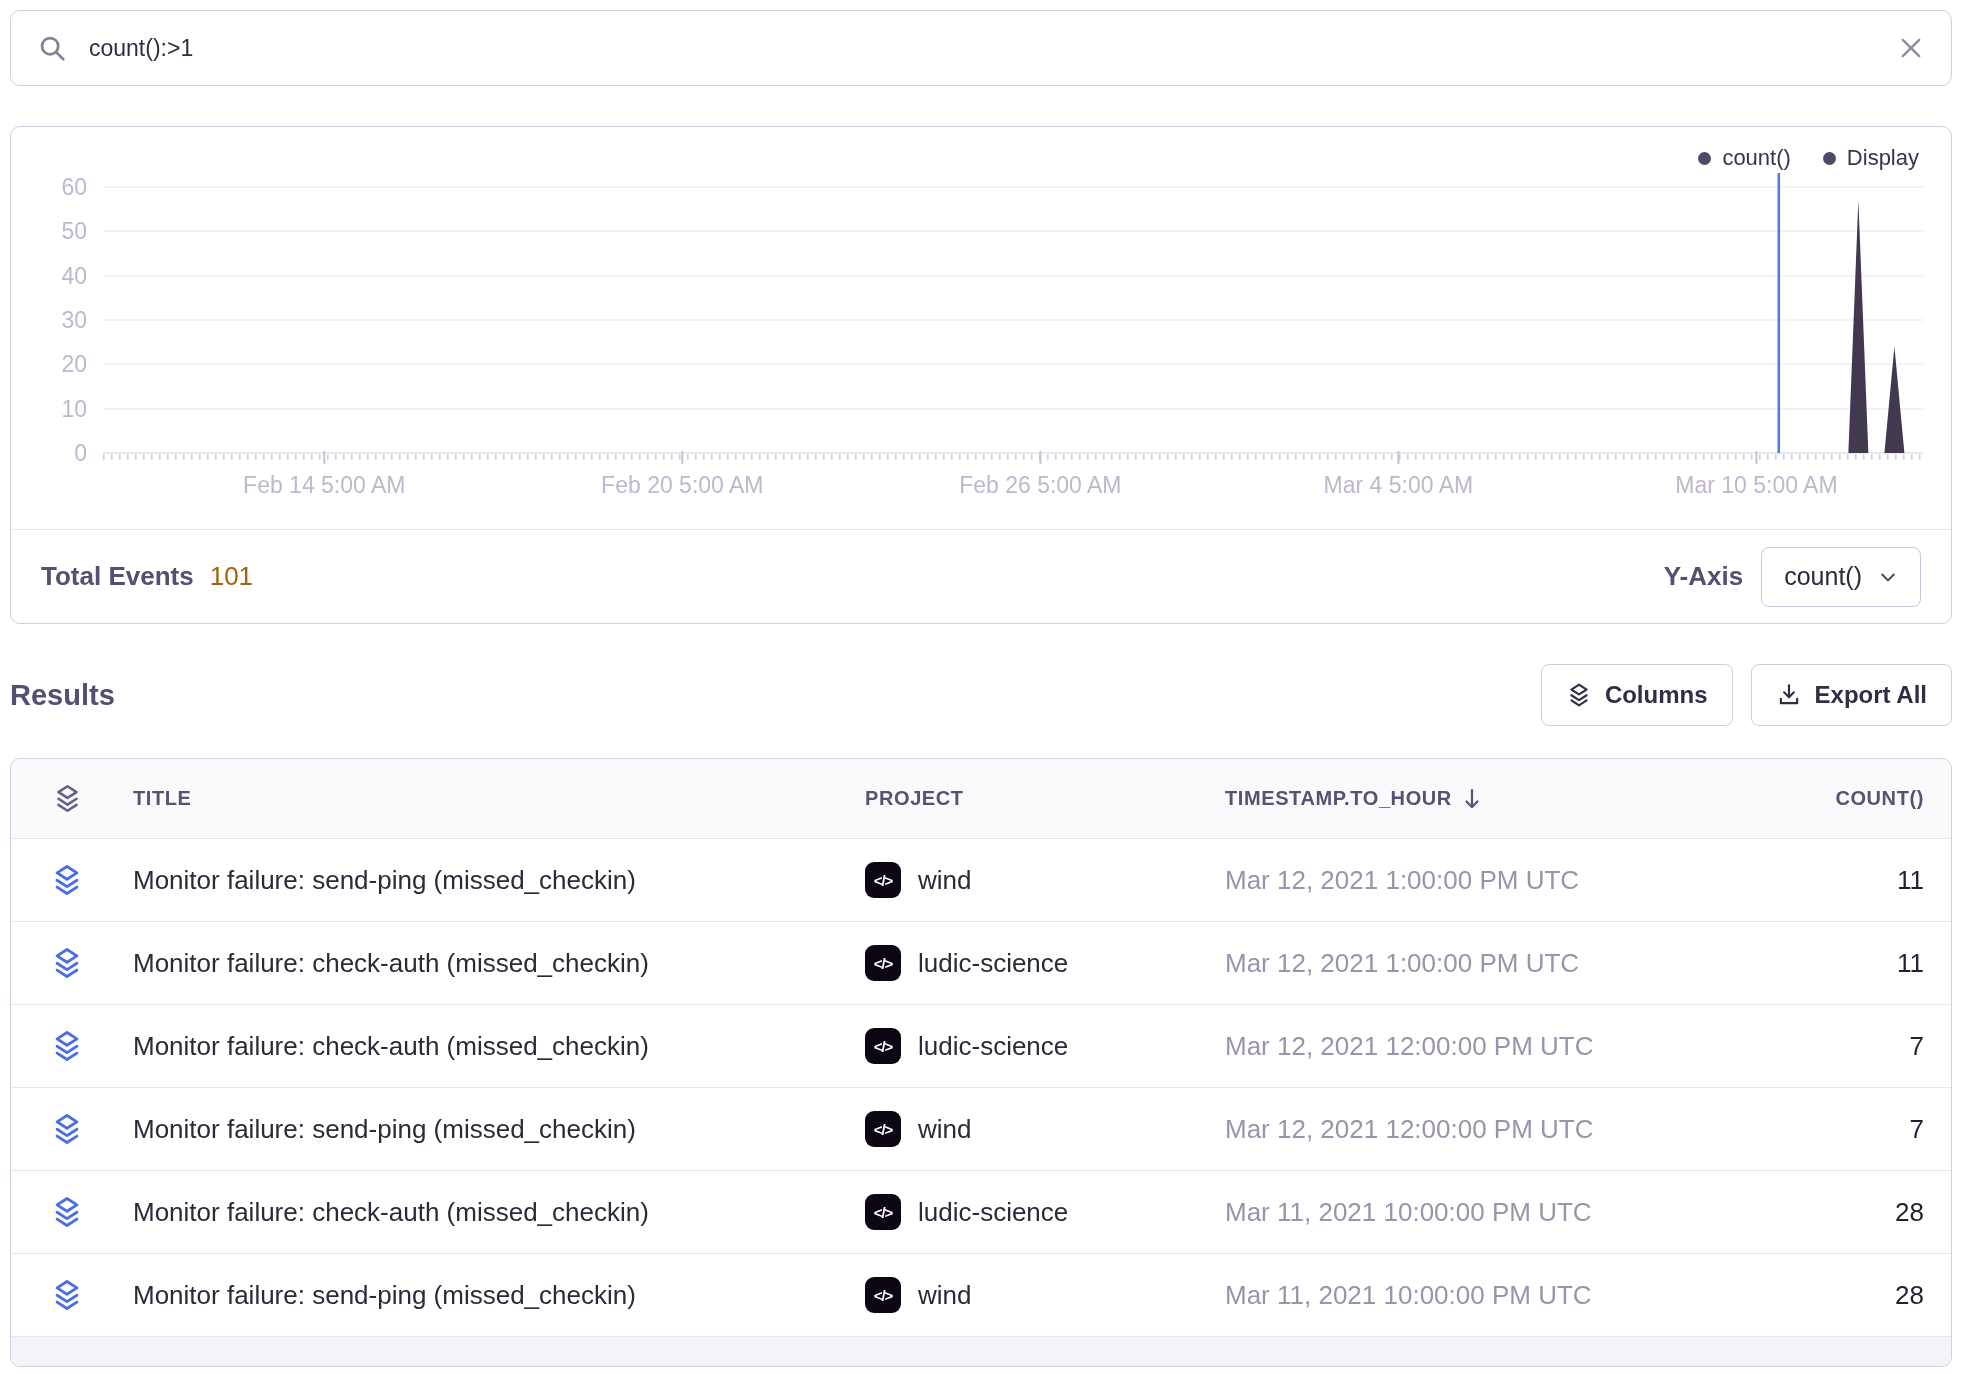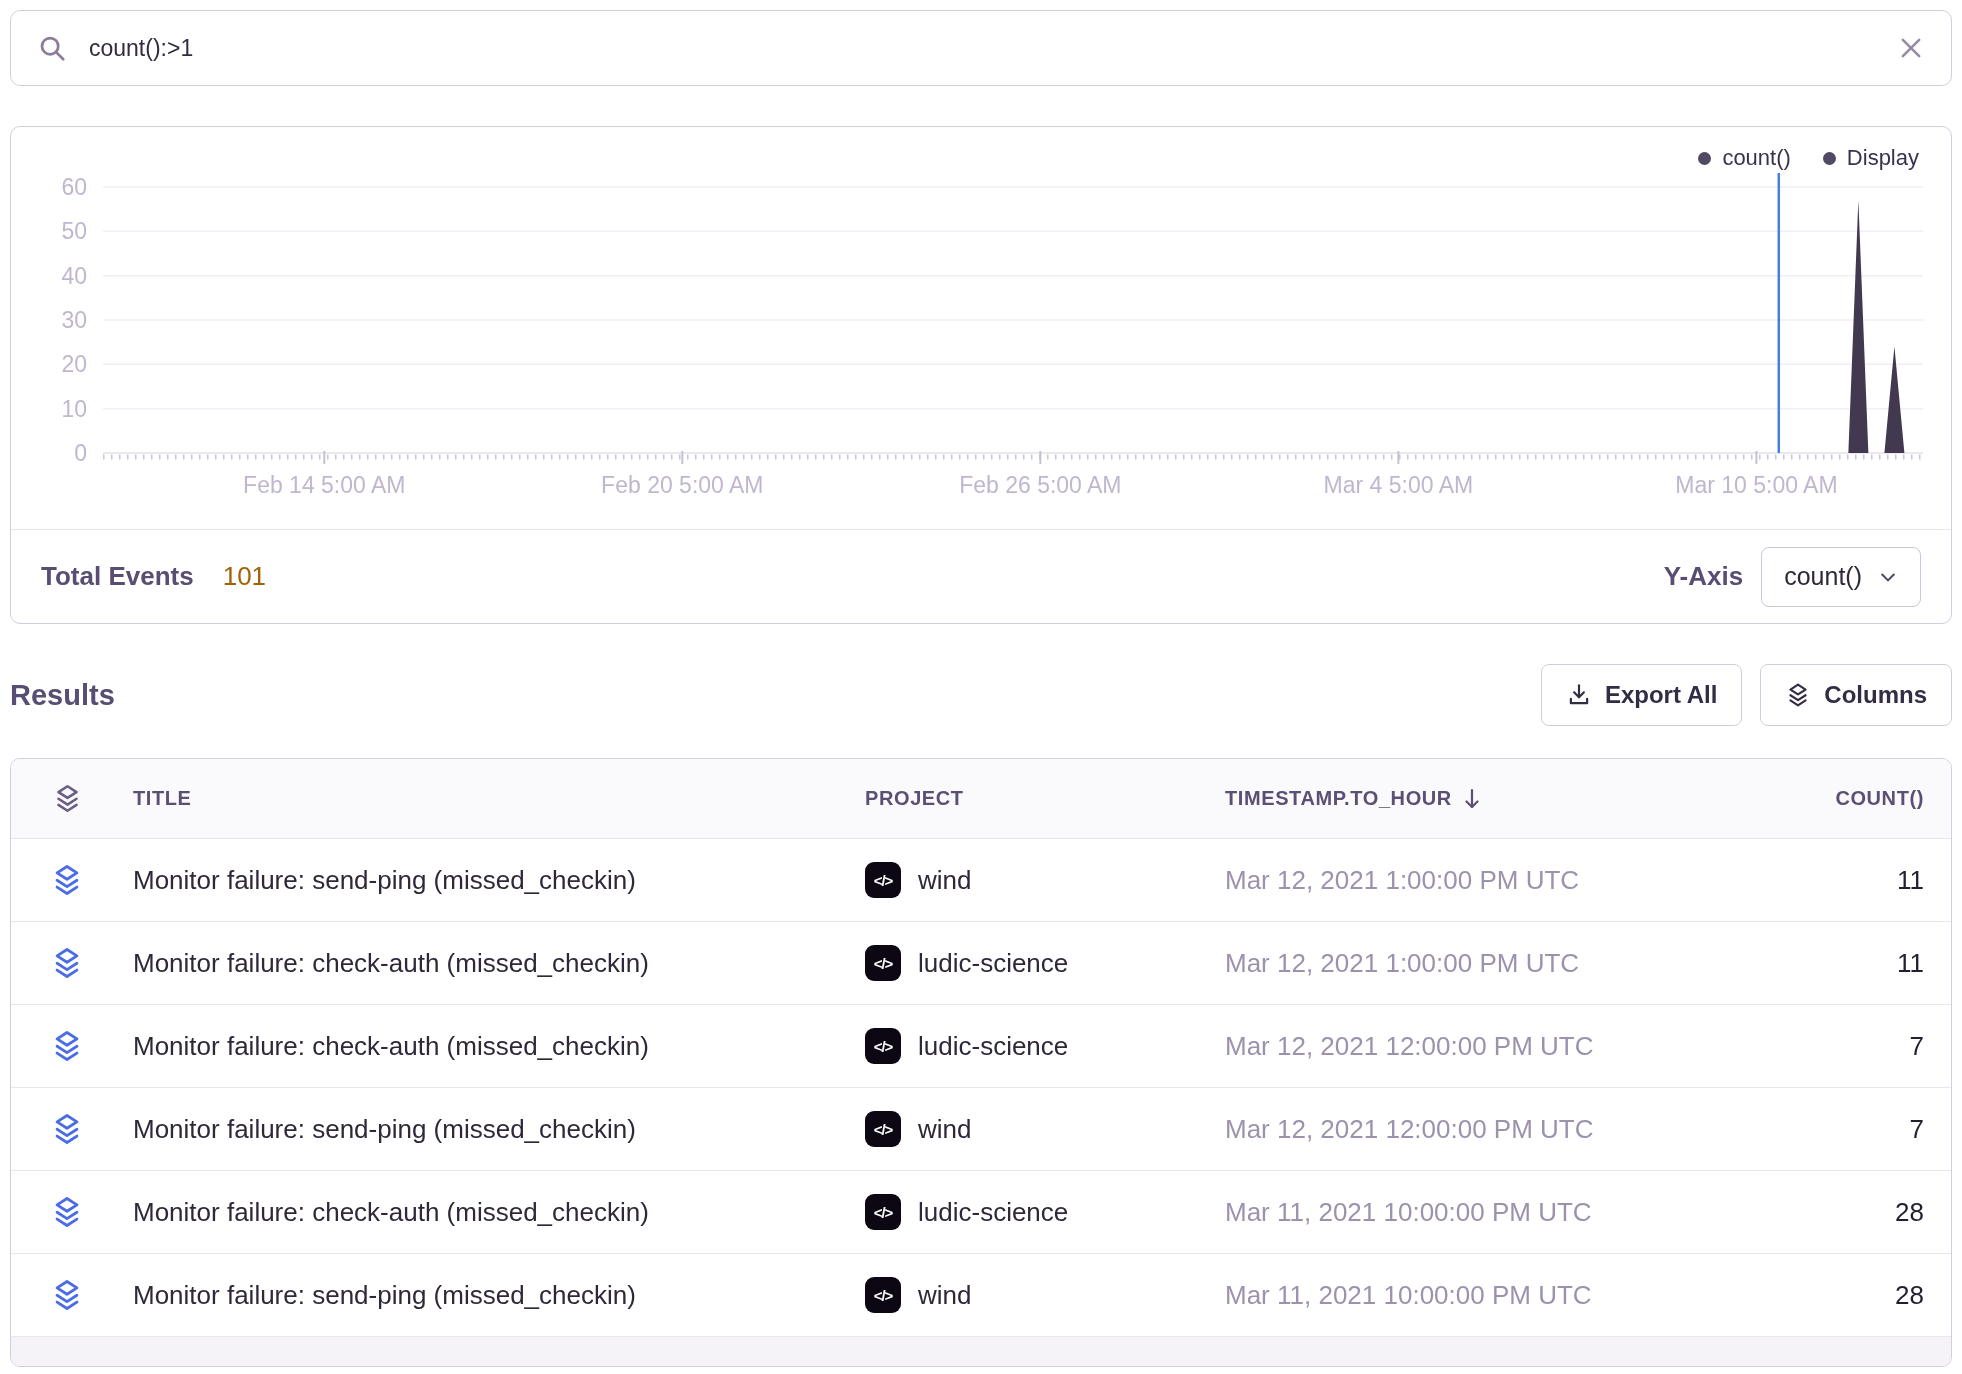--- a/index.html
+++ b/index.html
@@ -30,21 +30,21 @@
   .legend-item { display:flex; align-items:center; gap:11px; font-size:22px; color:#39324e; cursor:pointer; }
   .legend-dot { width:13px; height:13px; border-radius:50%; }
   .chart-svg { position:absolute; left:0; top:30px; width:1939px; height:374px; }
   .chart-svg text { font-family:"Liberation Sans", sans-serif; }
 
   .chart-footer {
     position:absolute; left:0; right:0; bottom:0; height:94px;
     border-top:1px solid #eae6f0; display:flex; align-items:center;
     justify-content:space-between; padding:0 30px;
   }
-  .total-events { display:flex; align-items:baseline; gap:29px; }
+  .total-events { display:flex; align-items:baseline; gap:16px; }
   .te-label, .ctrl-label { font-weight:bold; font-size:26px; color:#584d73; }
   .te-value { font-size:26px; color:#a16207; }
   .footer-controls { display:flex; align-items:center; gap:38px; }
   .ctrl-group { display:flex; align-items:center; gap:18px; }
   .dropdown {
     display:flex; align-items:center; gap:16px; padding:0 22px; height:60px;
     font-family:inherit; font-size:25px; color:#2f2839; background:#fff;
     border:1.5px solid #cfc5dd; border-radius:8px; cursor:pointer;
   }
 
@@ -163,34 +163,34 @@
       </div>
     </div>
   </div>
 </div>
 
 <div class="results-header">
   <h2 class="results-title">Results</h2>
   <div class="results-actions">
     <button class="action-btn">
       <svg class="icon-svg" width="26" height="26" viewBox="0 0 24 24" fill="none" stroke="#332c45" stroke-width="2" stroke-linejoin="round" stroke-linecap="round">
+        <path d="M12 2.5 L19 7 L12 11.5 L5 7 Z"></path>
+          <path d="M5 12.2 L12 16.7 L19 12.2"></path>
+          <path d="M5 17 L12 21.5 L19 17"></path>
+      </svg>
+      <span>Columns</span>
+    </button>
+    <button class="action-btn">
+      <svg class="icon-svg" width="26" height="26" viewBox="0 0 24 24" fill="none" stroke="#332c45" stroke-width="2" stroke-linejoin="round" stroke-linecap="round">
         <line x1="12" y1="3" x2="12" y2="14"></line>
           <polyline points="7.5,9.5 12,14 16.5,9.5"></polyline>
           <polyline points="4.5,15.5 4.5,19.5 19.5,19.5 19.5,15.5"></polyline>
       </svg>
       <span>Export All</span>
     </button>
-    <button class="action-btn">
-      <svg class="icon-svg" width="26" height="26" viewBox="0 0 24 24" fill="none" stroke="#332c45" stroke-width="2" stroke-linejoin="round" stroke-linecap="round">
-        <path d="M12 2.5 L19 7 L12 11.5 L5 7 Z"></path>
-          <path d="M5 12.2 L12 16.7 L19 12.2"></path>
-          <path d="M5 17 L12 21.5 L19 17"></path>
-      </svg>
-      <span>Columns</span>
-    </button>
   </div>
 </div>
 
 <div class="table-card">
   <div class="thead">
     <div class="icon-cell">
       <svg class="icon-svg" width="31" height="31" viewBox="0 0 24 24" fill="none" stroke="#6a5e85" stroke-width="2" stroke-linejoin="round" stroke-linecap="round">
         <path d="M12 2.5 L19 7 L12 11.5 L5 7 Z"></path>
           <path d="M5 12.2 L12 16.7 L19 12.2"></path>
           <path d="M5 17 L12 21.5 L19 17"></path>

